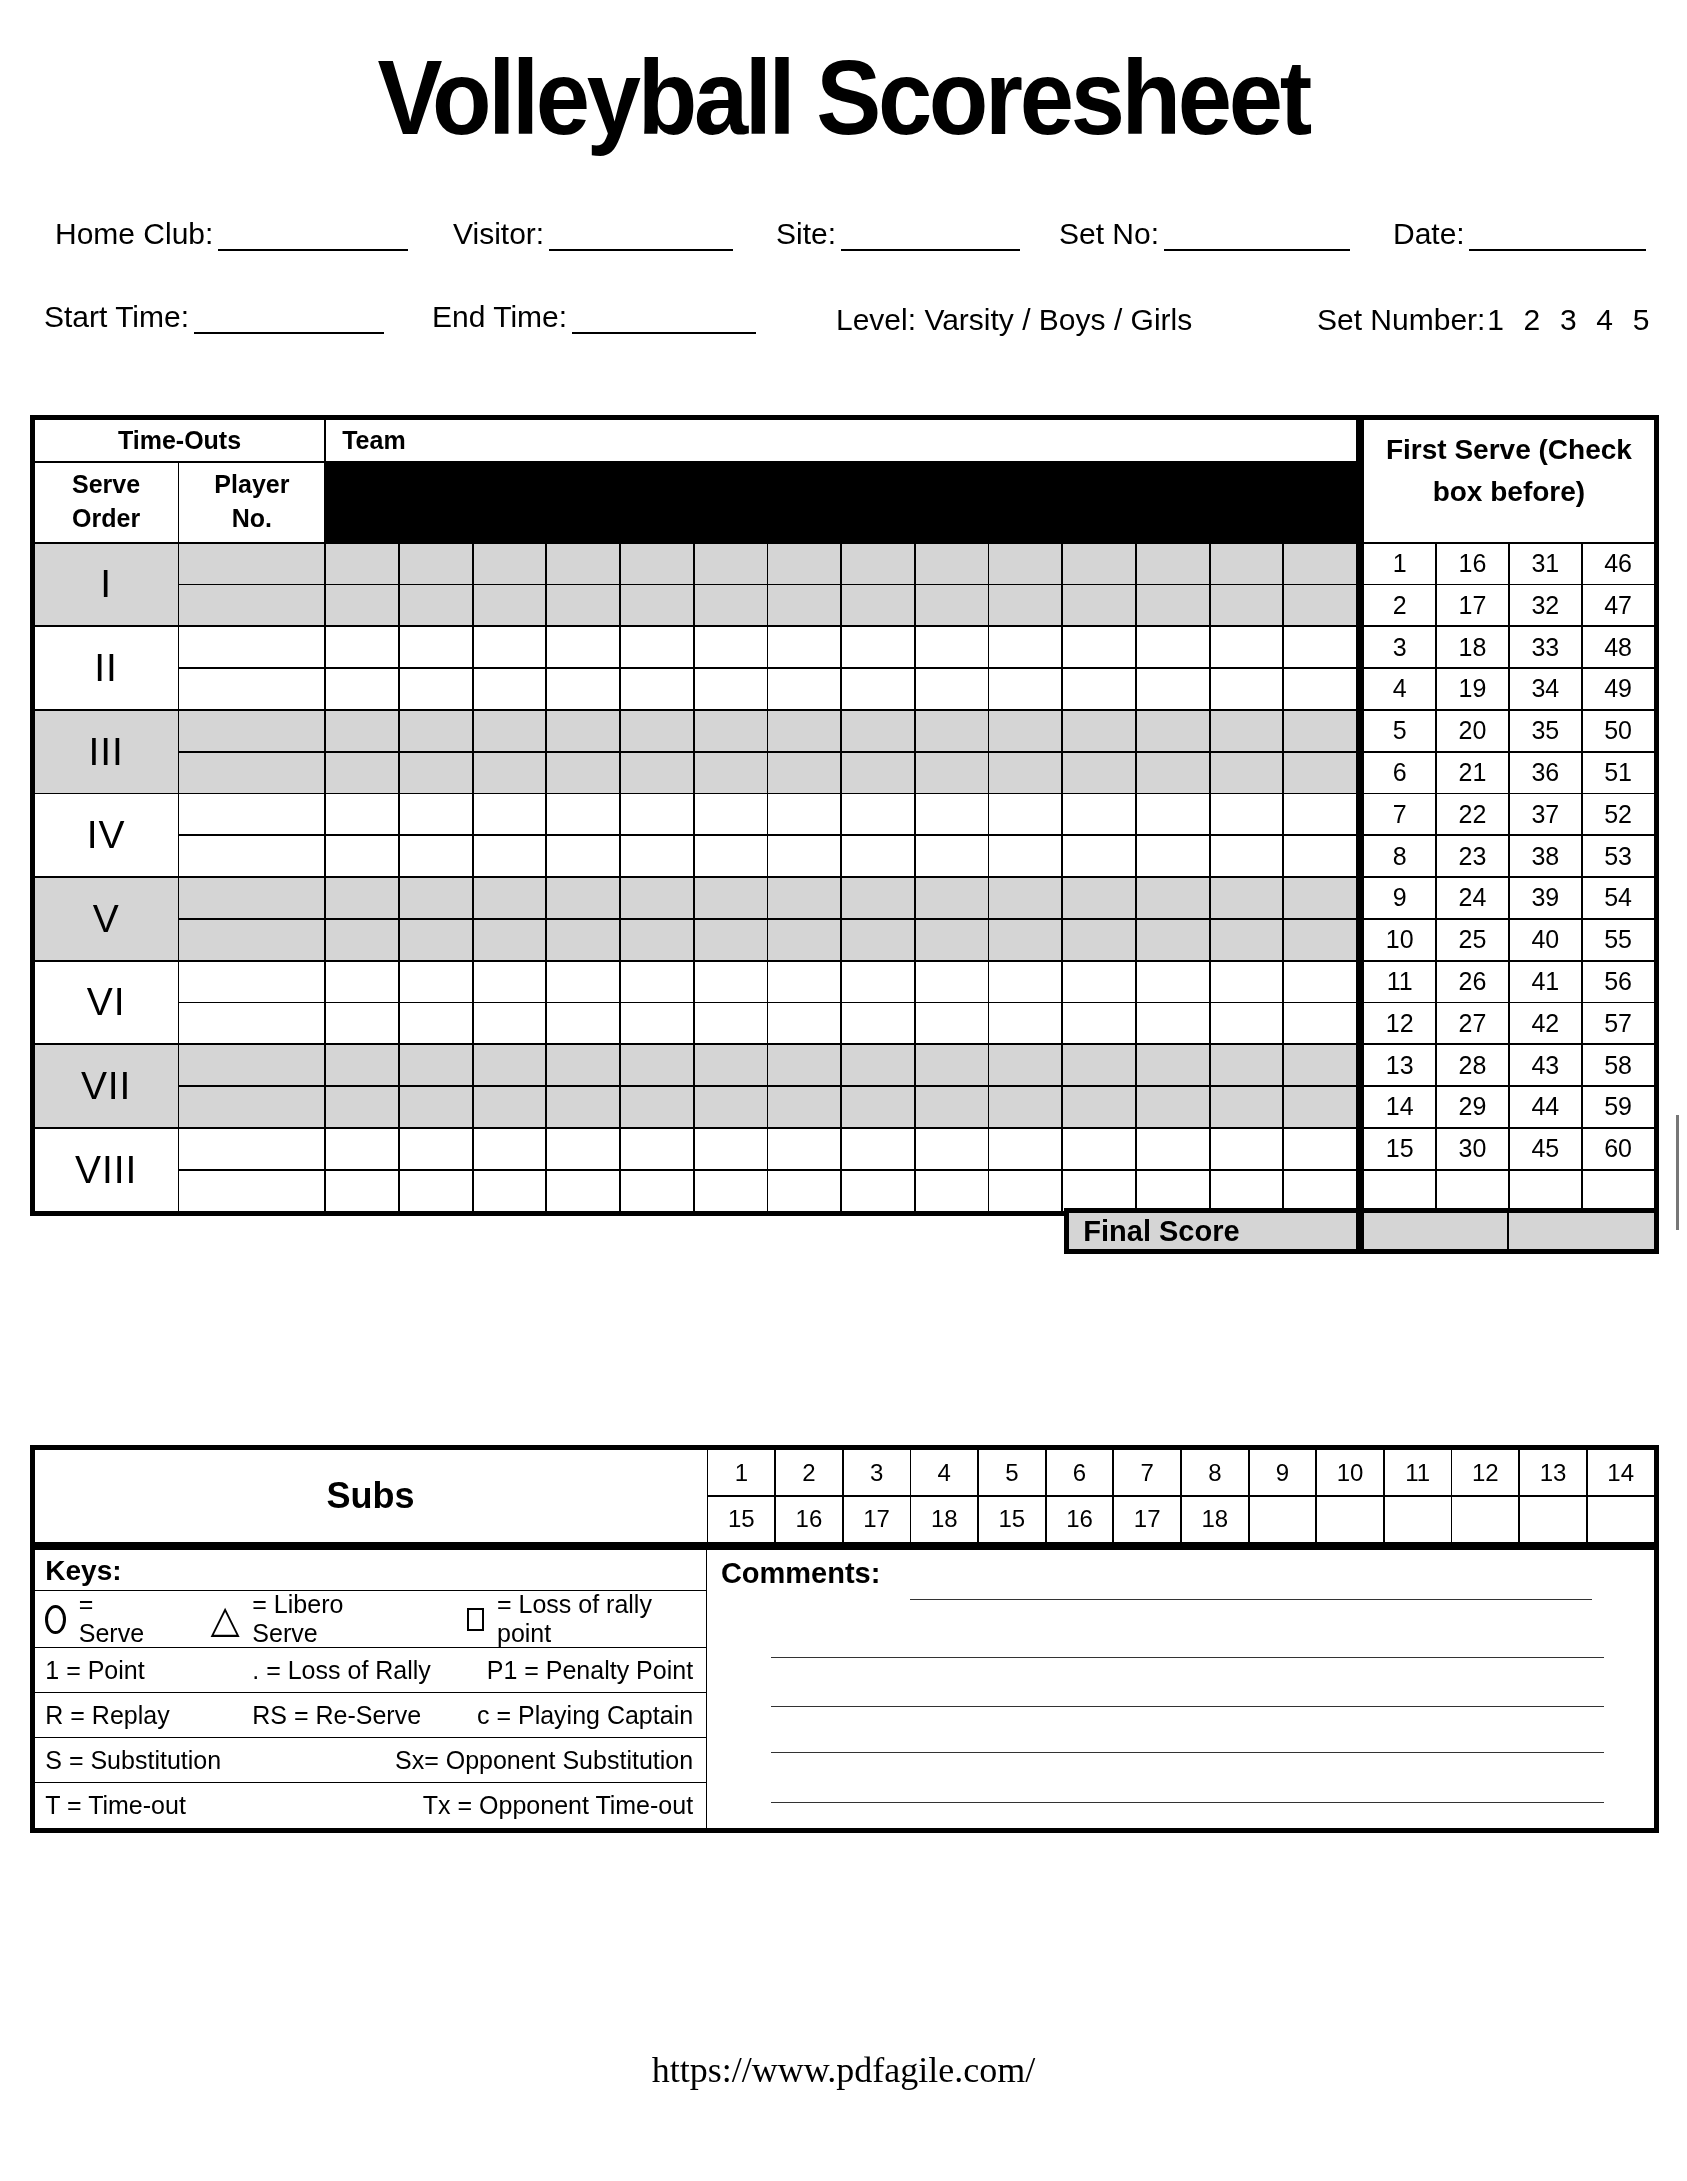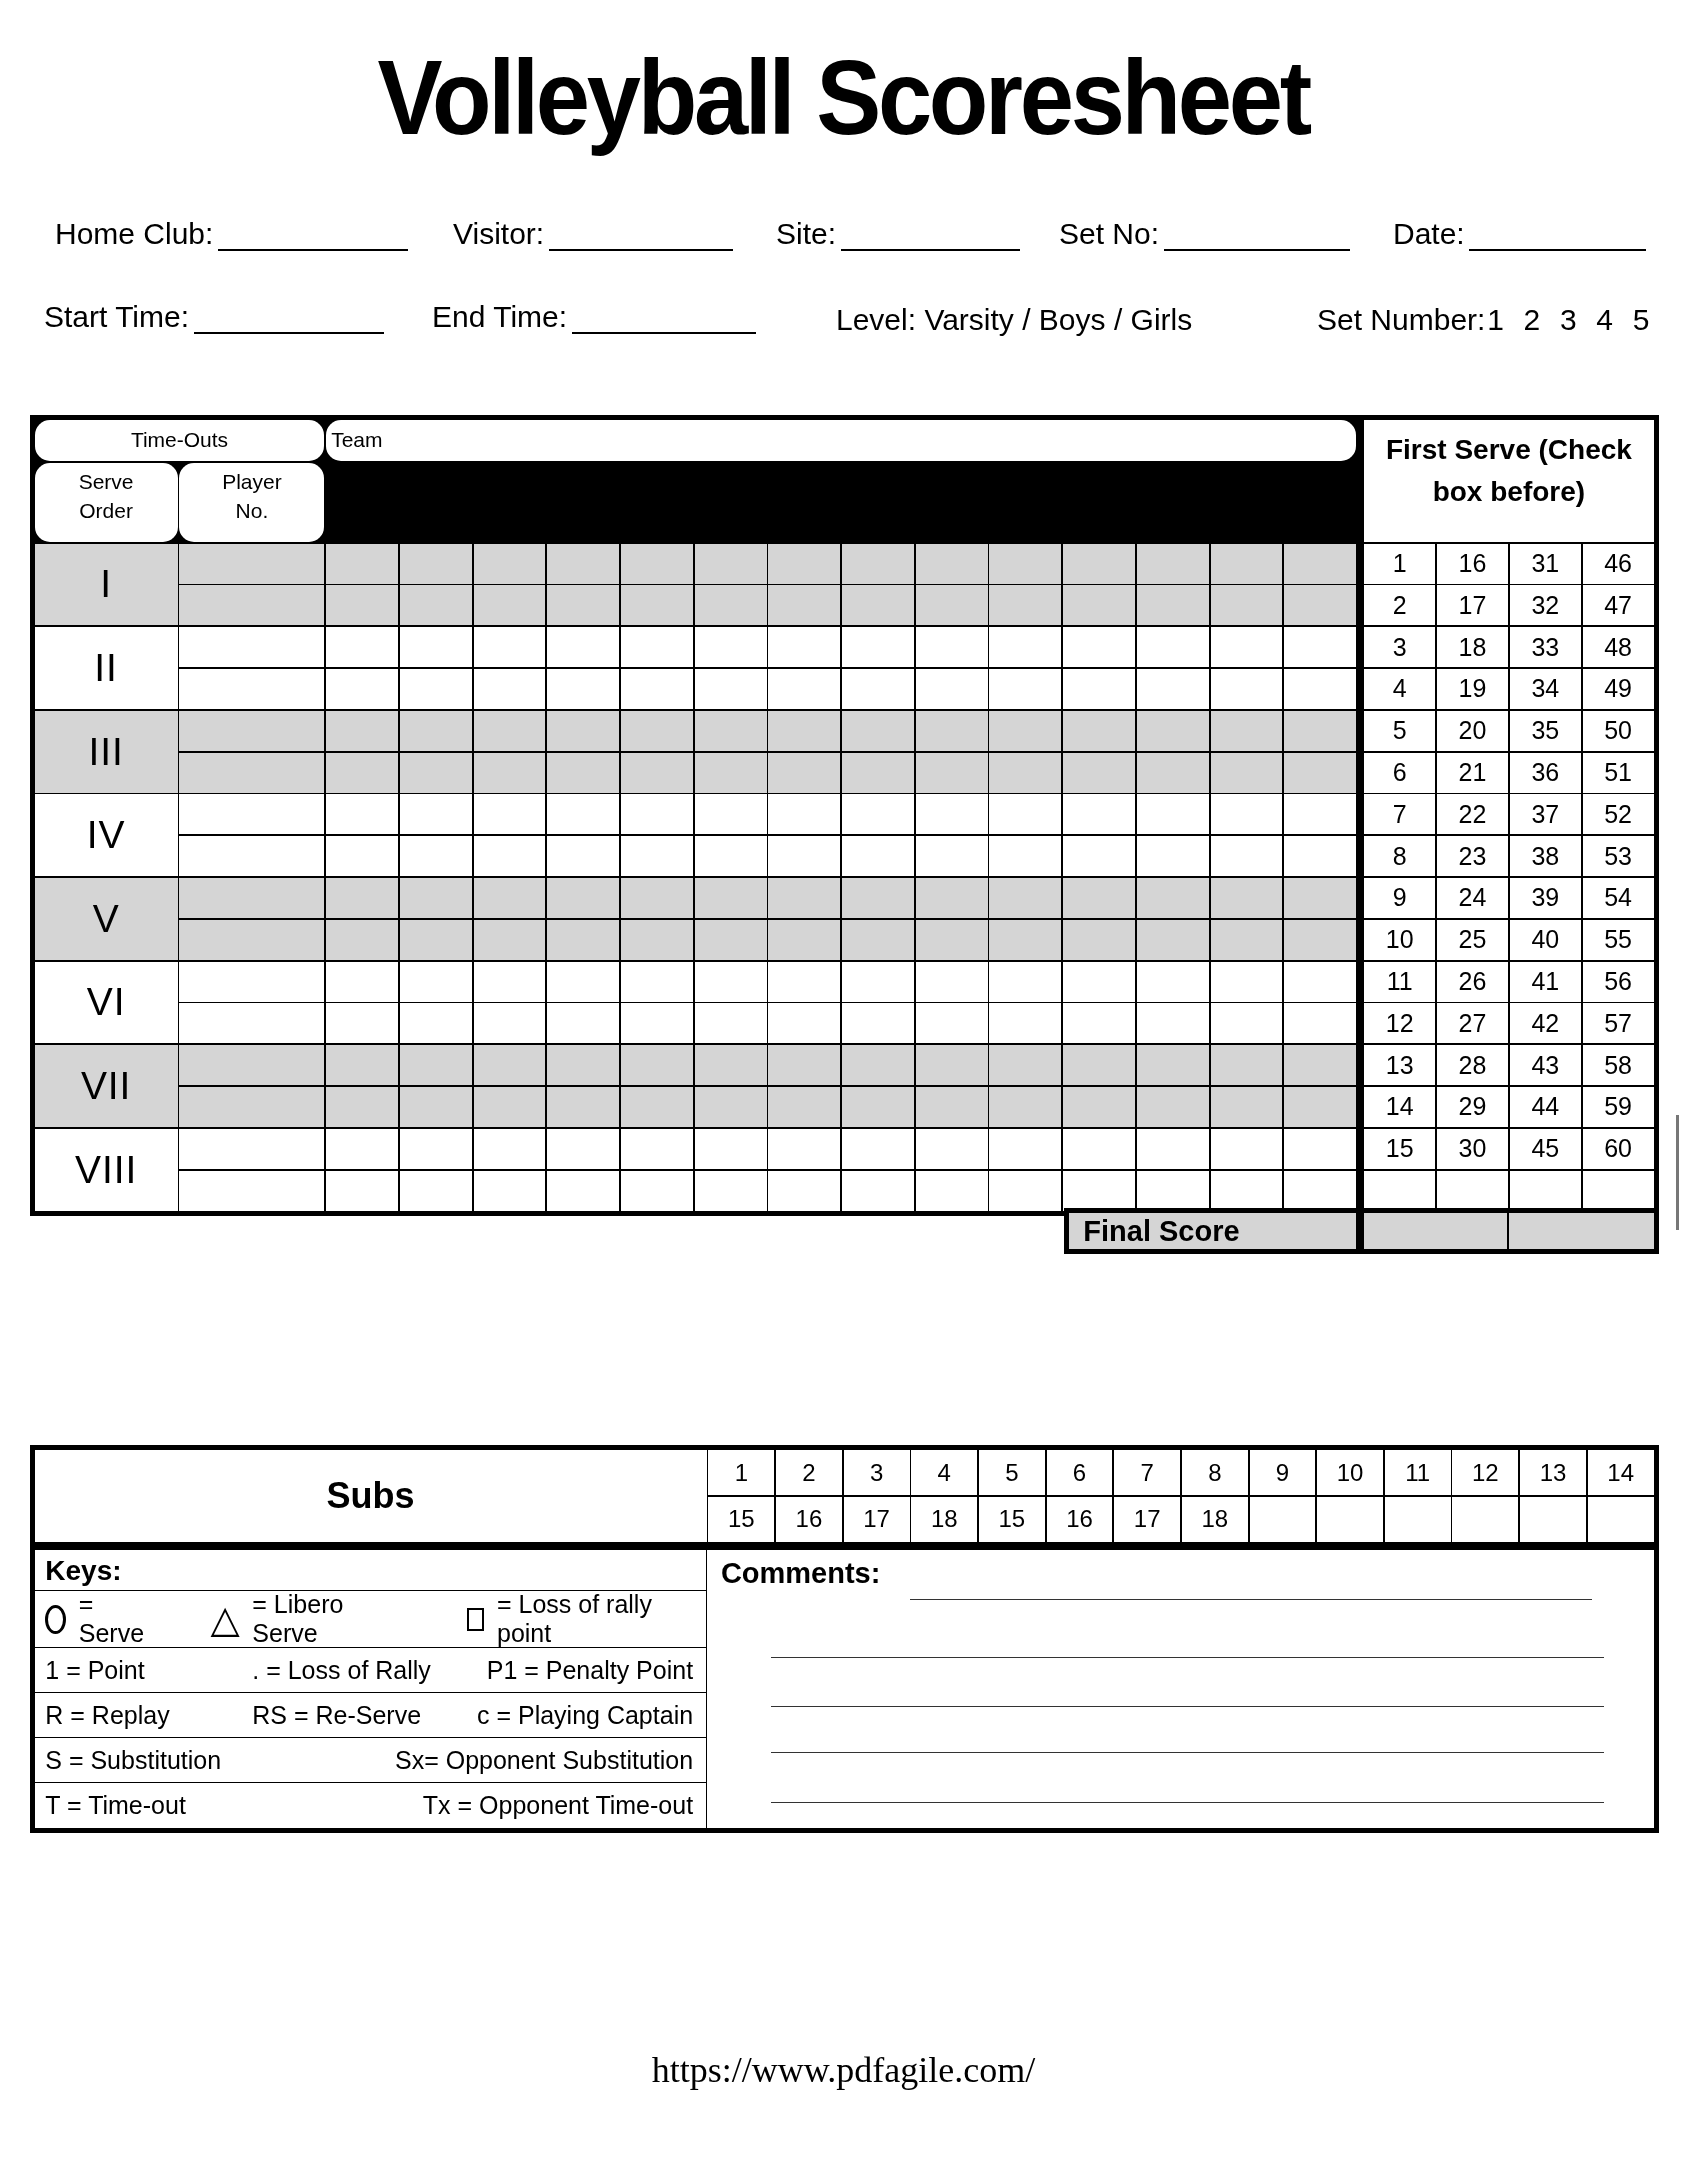--- a/index.html
+++ b/index.html
@@ -23,23 +23,23 @@
   
   .score-grid{
     position:absolute;left:29.6px;top:415px;width:1629px;box-sizing:border-box;
     border:5.4px solid #000;background:#000;display:grid;gap:1.8px;
     grid-template-columns:143px 145px repeat(14,1fr) 4.5px 71px 71px 71px 71px;
     grid-template-rows:41px 79px repeat(16,40px);
   }
   .cell{background:#fff;box-sizing:border-box;}
   .shaded{background:#d5d5d5;}
   .cc{display:flex;align-items:center;justify-content:center;}
-  .hdr{font-weight:400;font-size:21px;line-height:1.35;border-radius:15px;}
+  .hdr{font-weight:700;font-size:25px;line-height:1.35;}
   .h-timeouts{grid-column:1 / span 2;grid-row:1;}
-  .h-team{grid-column:3 / span 14;grid-row:1;display:flex;align-items:center;padding-left:5px;}
+  .h-team{grid-column:3 / span 14;grid-row:1;display:flex;align-items:center;padding-left:16px;}
   .h-firstserve{grid-column:18 / span 4;grid-row:1 / span 2;text-align:center;font-weight:700;font-size:28px;padding-top:9px;line-height:1.5;}
   .h-serveorder{grid-column:1;grid-row:2;text-align:center;padding:5.4px 25px 0 25px;}
   .h-playerno{grid-column:2;grid-row:2;text-align:center;padding:5.4px 29px 0 29px;}
   .h-libero{grid-column:3 / span 14;grid-row:2;padding:5.4px 0 0 10.7px;}
   .sep-cell{grid-column:17;grid-row:1 / 19;background:#000;}
   .serve-cell{font-size:39px;font-weight:400;letter-spacing:0.9px;}
   .fs-cell{font-size:25px;}
   
   .final-bar{
     position:absolute;left:1064px;top:1208px;width:595px;height:46px;box-sizing:border-box;

